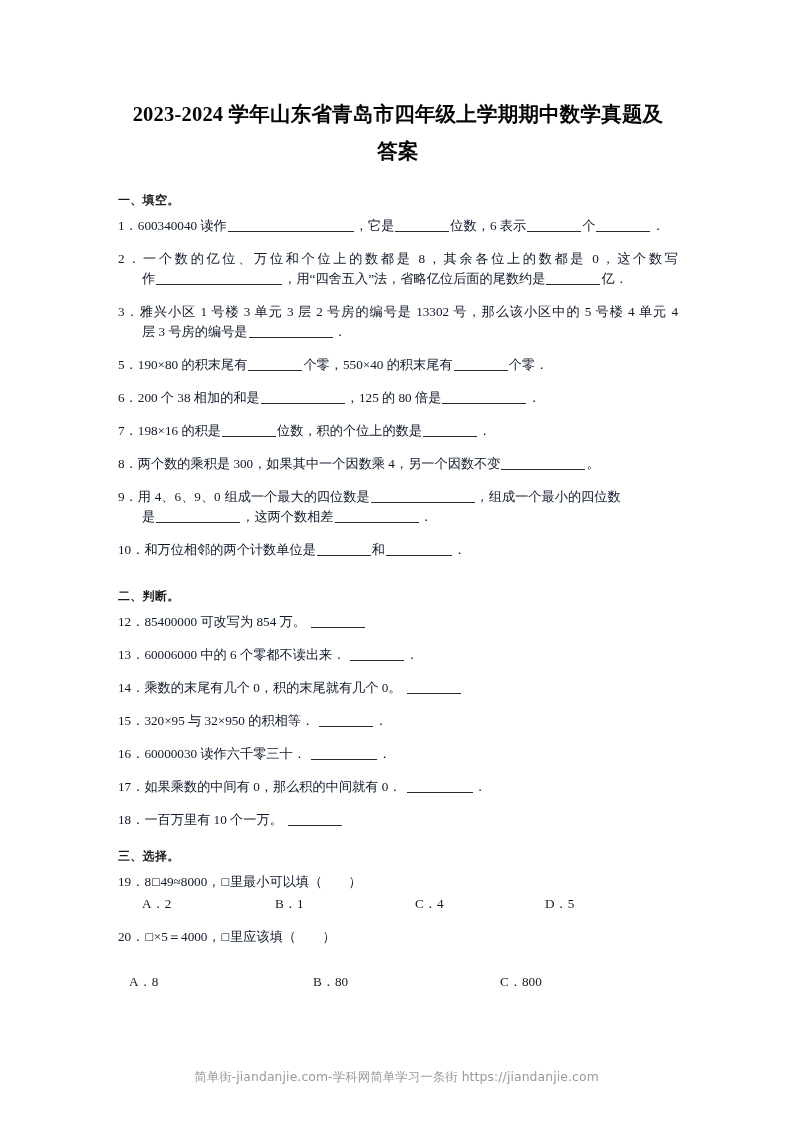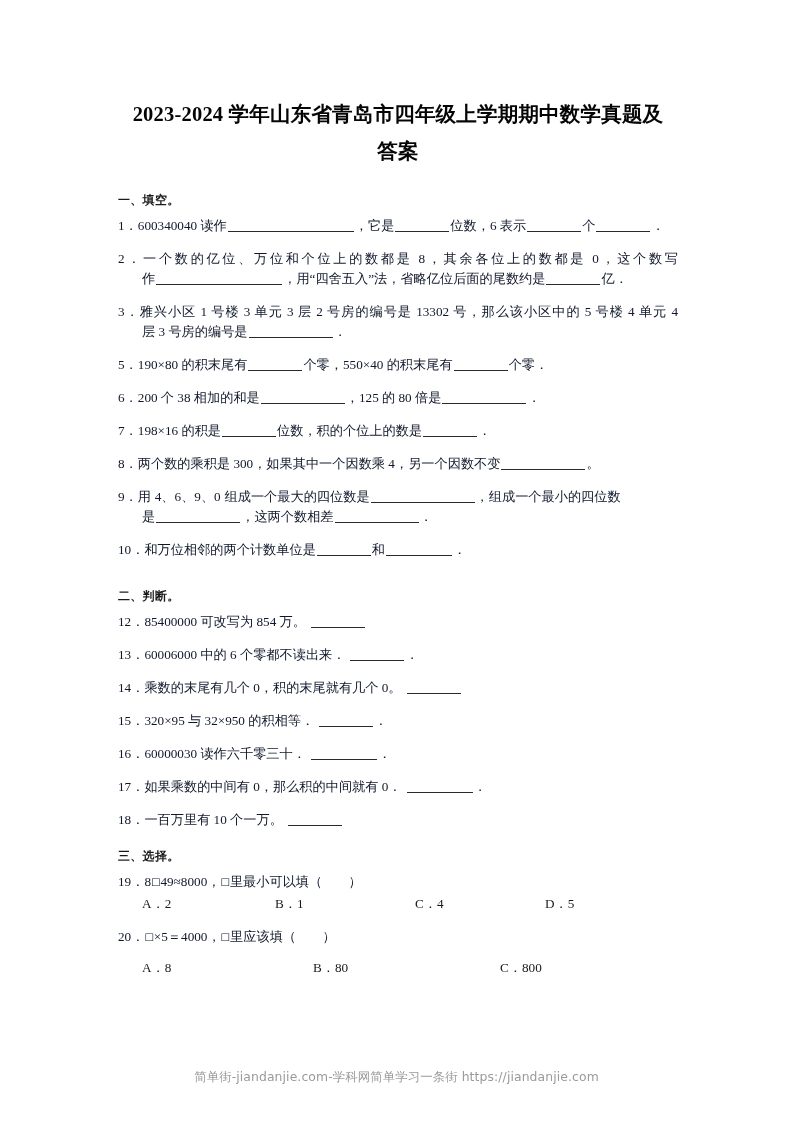--- a/index.html
+++ b/index.html
@@ -212,26 +212,26 @@
       <span class="q-line"><span class="num">19．</span><span>8</span><span class="sq">□</span><span>49≈8000，</span><span class="sq">□</span><span>里最小可以填（　　）</span></span>
     </div>
 
     <div class="options">
       <span class="opt" style="left:24px">A．2</span>
       <span class="opt" style="left:157px">B．1</span>
       <span class="opt" style="left:297px">C．4</span>
       <span class="opt" style="left:427px">D．5</span>
     </div>
 
-    <div class="q" style="margin-bottom:11px">
+    <div class="q" style="margin-bottom:25px">
       <span class="q-line"><span class="num">20．</span><span class="sq">□</span><span>×5＝4000，</span><span class="sq">□</span><span>里应该填（　　）</span></span>
     </div>
 
     <div class="options">
-      <span class="opt" style="left:24px">A．8</span>
+      <span class="opt" style="left:11px">A．8</span>
       <span class="opt" style="left:195px">B．80</span>
       <span class="opt" style="left:382px">C．800</span>
     </div>
 
   </div>
 
   <div class="footer">简单街-jiandanjie.com-学科网简单学习一条街 https://jiandanjie.com</div>
 </div>
 
 </body></html>

